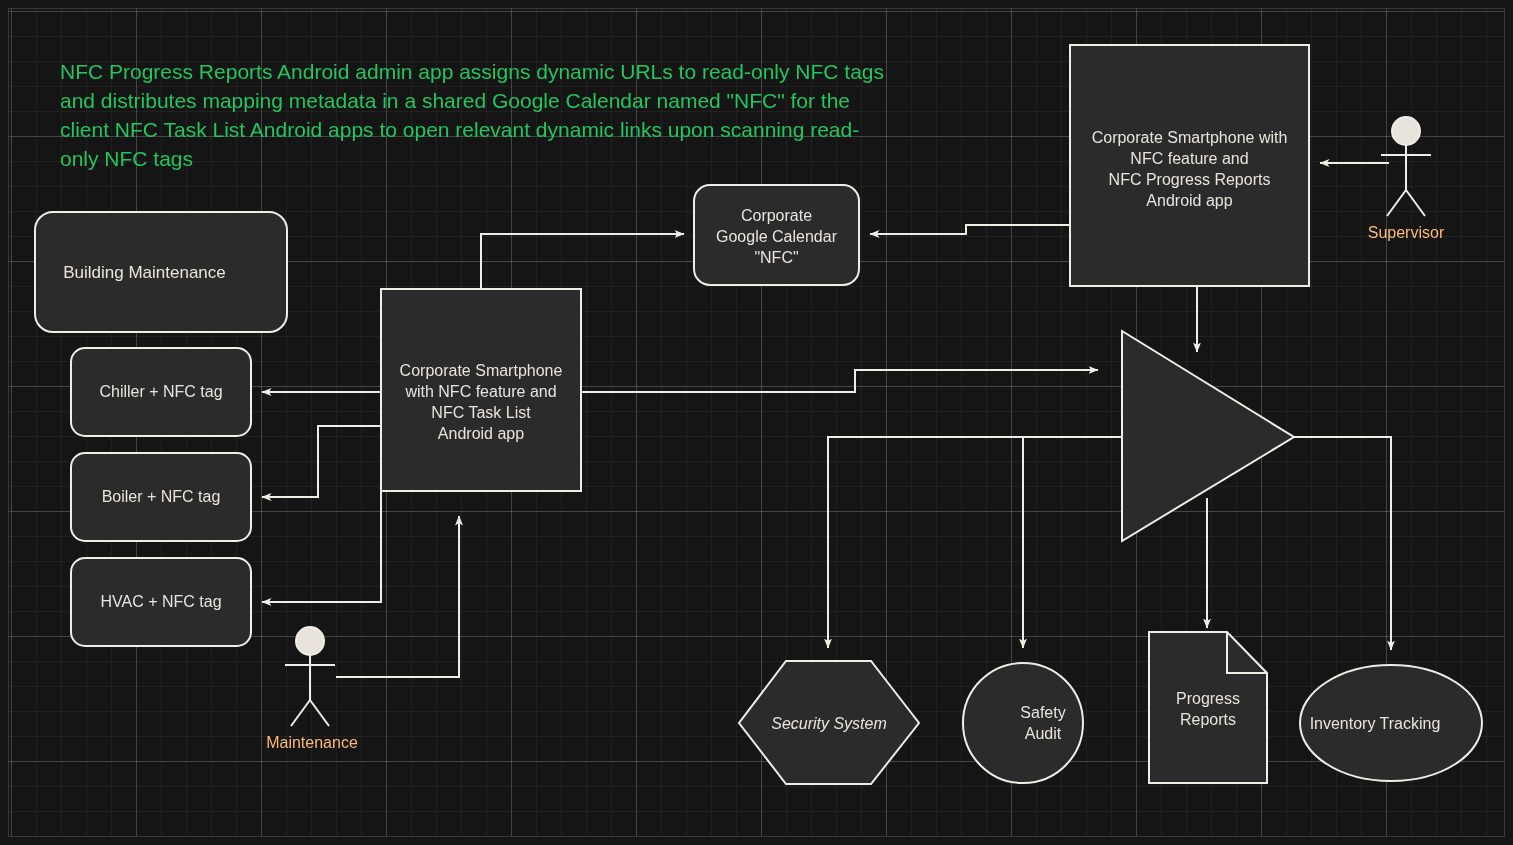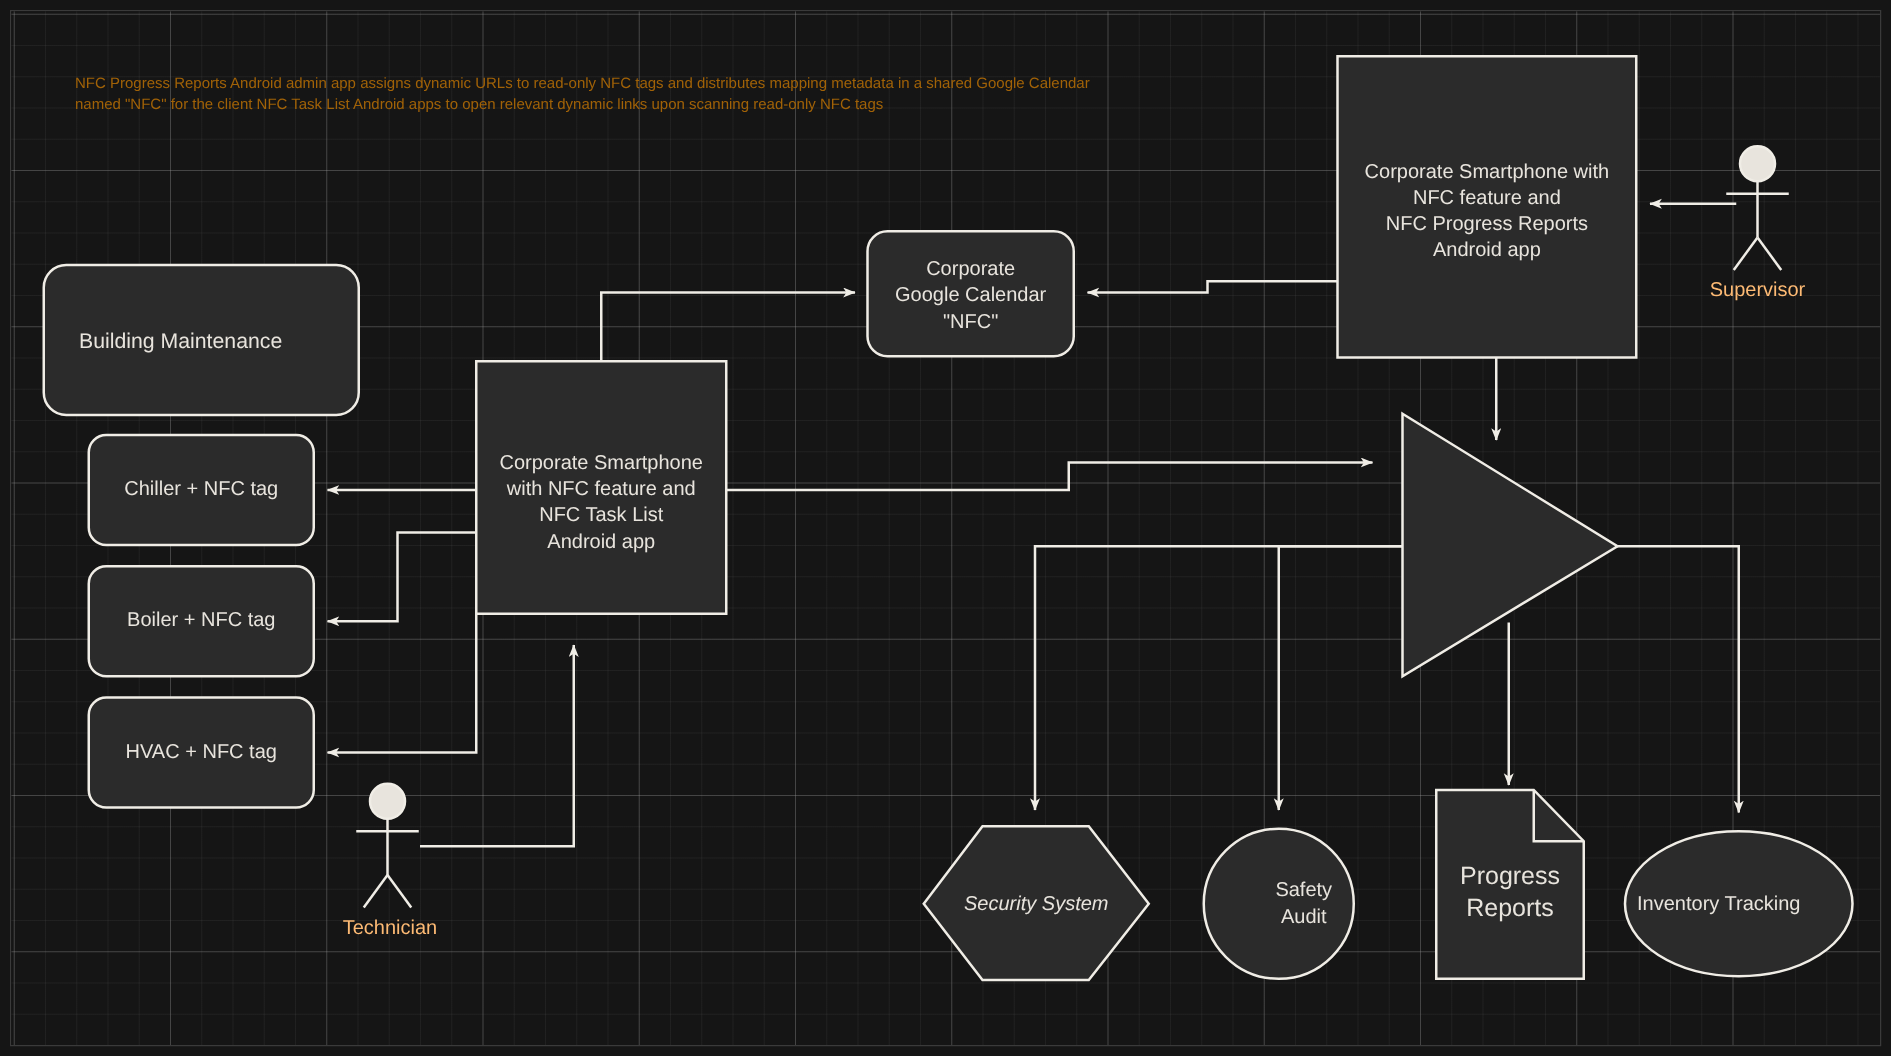--- a/index.html
+++ b/index.html
@@ -52,22 +52,22 @@
     text-align: center;
     line-height: 1.32;
     pointer-events: none;
     white-space: pre-line;
   }
   #title-text {
     position: absolute;
     left: 60px;
     top: 58px;
     width: 830px;
-    color: #a16207;
-    font-size: 12px;
+    color: #22c55e;
+    font-size: 21px;
     line-height: 1.38;
   }
   .actor-label {
     position: absolute;
     color: #fdba74;
     font-size: 16px;
     text-align: center;
   }
 </style>
 </head>
@@ -183,21 +183,21 @@
 NFC feature and
 NFC Progress Reports
 Android app</div>
 
 
   <div class="node-label" style="left:739px; top:713px; width:180px; font-size:16px;font-style:italic;">Security System</div>
 
   <div class="node-label" style="left:963px; top:702px; width:118px; font-size:16px;margin-left:21px;">Safety
 Audit</div>
 
-  <div class="node-label" style="left:1149px; top:688px; width:118px; font-size:20px;">Progress
+  <div class="node-label" style="left:1149px; top:688px; width:118px; font-size:16px;">Progress
 Reports</div>
 
   <div class="node-label" style="left:1300px; top:713px; width:150px; font-size:16px;">Inventory Tracking</div>
 
   <div class="actor-label" style="left:1336px; top:224px; width:140px;">Supervisor</div>
 
-  <div class="actor-label" style="left:242px; top:734px; width:140px;">Technician</div>
+  <div class="actor-label" style="left:242px; top:734px; width:140px;">Maintenance</div>
 </div>
 
 </body></html>

